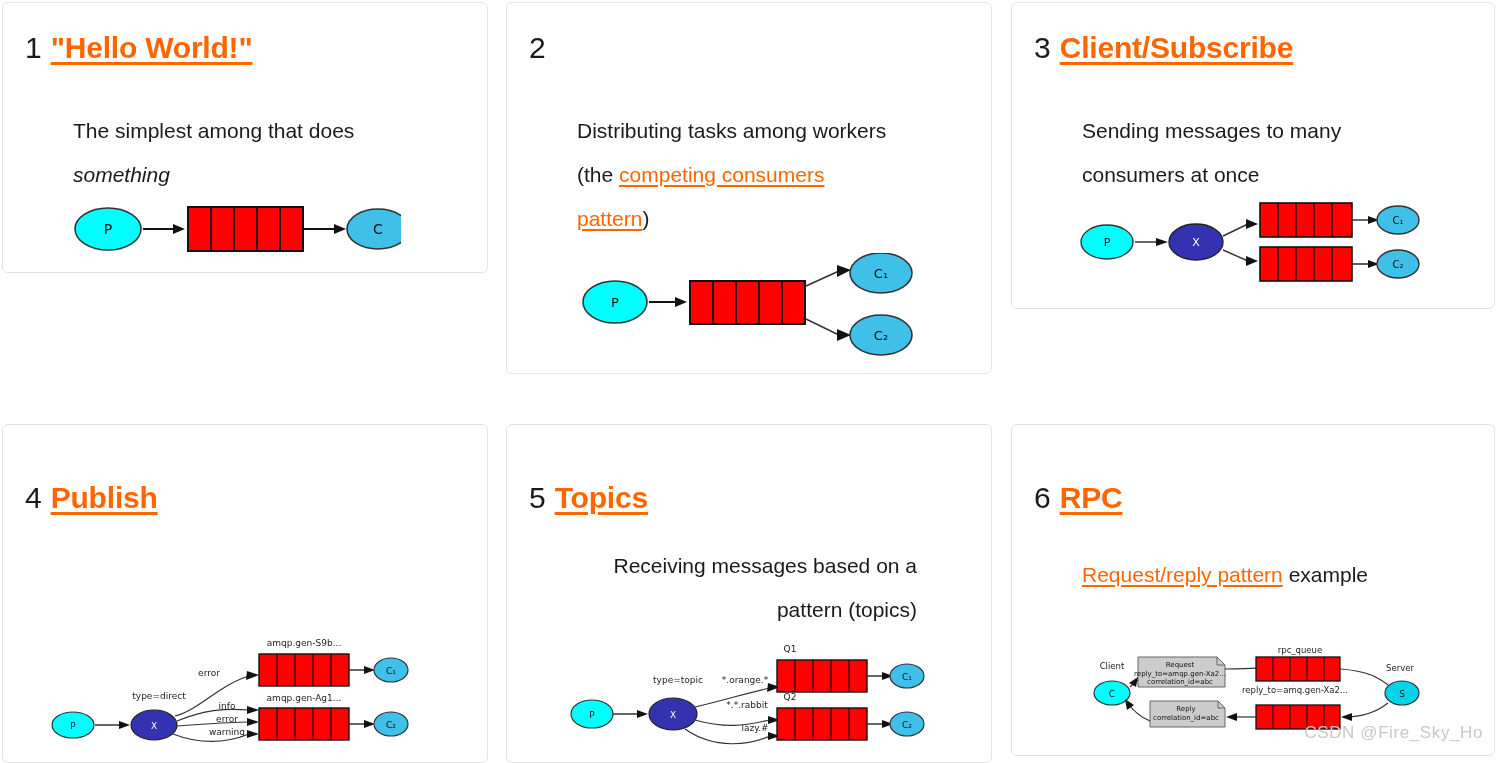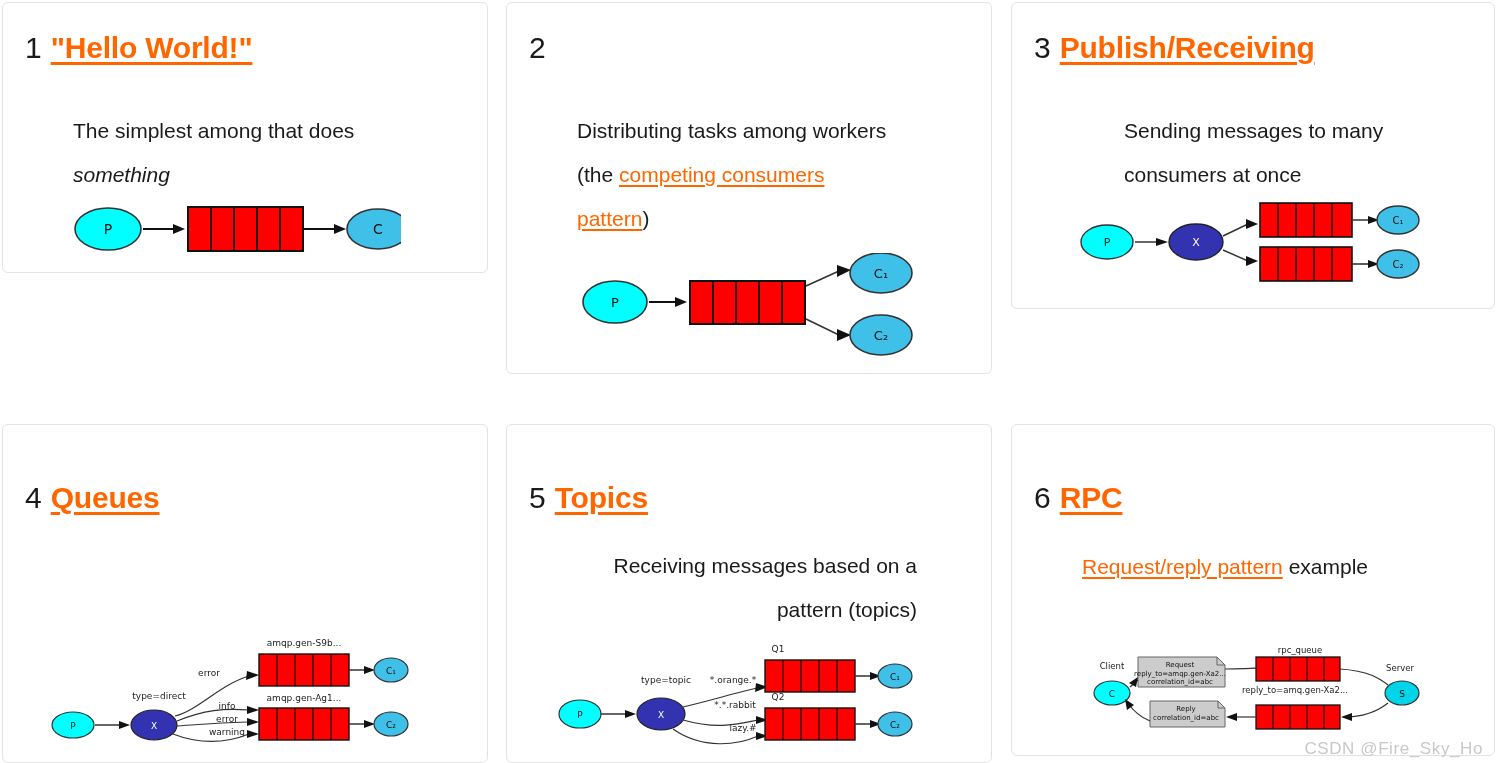--- a/index.html
+++ b/index.html
@@ -59,28 +59,28 @@
     color: #1a1a1a;
     max-width: 360px;
   }
   .desc .em { font-style: italic; }
   .desc .lnk {
     color: #ff6600;
     text-decoration: underline;
     text-decoration-thickness: 1.5px;
     text-underline-offset: 3px;
   }
-  .desc.full { max-width: 400px; margin-left: 42px; }
+  .desc.full { max-width: 400px; }
 
   .diagram { position: absolute; }
 
   .wm {
     position: absolute;
     right: 14px;
-    bottom: 4px;
+    bottom: 20px;
     font-size: 17px;
     color: #c8c8c8;
     letter-spacing: 0.6px;
     font-family: "Liberation Sans", sans-serif;
   }
 
   svg text { font-family: "DejaVu Sans", sans-serif; }
 </style>
 </head>
 <body>
@@ -149,21 +149,21 @@
           <text x="306" y="87" font-size="13" fill="#111" text-anchor="middle">C₂</text>
         </svg>
       </div>
     </div>
   </div>
 
   <div class="card" style="left:1011px; top:2px; width:484px; height:307px;">
     <div class="card-inner">
       <div class="head">
         <span class="num">3</span>
-        <span class="title">Publish/Receiving</span>
+        <span class="title">Client/Subscribe</span>
       </div>
       <div class="desc full" style="max-width:350px;">Sending messages to many consumers at once</div>
       <div class="diagram" style="left:68px; top:192px; width:340px; height:90px;">
         <svg width="340" height="90" viewBox="0 0 340 90">
           <ellipse cx="27" cy="47" rx="26" ry="17" fill="#00ffff" stroke="#333" stroke-width="1.4"></ellipse>
           <text x="27" y="51" font-size="11" fill="#111" text-anchor="middle">P</text>
           <line x1="55" y1="47" x2="78" y2="47" stroke="#333" stroke-width="1.6"></line>
           <polygon points="76,43 88,47 76,51" fill="#111"></polygon>
           <ellipse cx="116" cy="47" rx="27" ry="18" fill="#3333b2" stroke="#222" stroke-width="1.4"></ellipse>
           <text x="116" y="51" font-size="11" fill="#fff" text-anchor="middle">X</text>
@@ -195,21 +195,21 @@
           <text x="318" y="73" font-size="10" fill="#111" text-anchor="middle">C₂</text>
         </svg>
       </div>
     </div>
   </div>
 
   <div class="card" style="left:2px; top:424px; width:486px; height:339px;">
     <div class="card-inner">
       <div class="head" style="top:58px;">
         <span class="num">4</span>
-        <span class="title">Queues</span>
+        <span class="title">Publish</span>
       </div>
       <div class="diagram" style="left:46px; top:205px; width:360px; height:118px;">
         <svg width="360" height="118" viewBox="0 0 360 118">
           <text x="255" y="16" font-size="9" fill="#222" text-anchor="middle">amqp.gen-S9b...</text>
           <text x="255" y="71" font-size="9" fill="#222" text-anchor="middle">amqp.gen-Ag1...</text>
           <text x="110" y="69" font-size="9" fill="#222" text-anchor="middle">type=direct</text>
           <text x="160" y="46" font-size="9" fill="#222" text-anchor="middle">error</text>
           <text x="178" y="79" font-size="9" fill="#222" text-anchor="middle">info</text>
           <text x="178" y="92" font-size="9" fill="#222" text-anchor="middle">error</text>
           <text x="178" y="105" font-size="9" fill="#222" text-anchor="middle">warning</text>
@@ -258,21 +258,21 @@
     </div>
   </div>
 
   <div class="card" style="left:506px; top:424px; width:486px; height:339px;">
     <div class="card-inner">
       <div class="head" style="top:58px;">
         <span class="num">5</span>
         <span class="title">Topics</span>
       </div>
       <div class="desc" style="top:119px; max-width:340px;text-align:right;">Receiving messages based on a pattern (topics)</div>
-      <div class="diagram" style="left:46px; top:205px; width:360px; height:118px;">
+      <div class="diagram" style="left:58px; top:205px; width:360px; height:118px;">
         <svg width="360" height="118" viewBox="0 0 360 118">
           <text x="225" y="22" font-size="9" fill="#222" text-anchor="middle">Q1</text>
           <text x="225" y="70" font-size="9" fill="#222" text-anchor="middle">Q2</text>
           <text x="113" y="53" font-size="9" fill="#222" text-anchor="middle">type=topic</text>
           <text x="180" y="53" font-size="9" fill="#222" text-anchor="middle">*.orange.*</text>
           <text x="182" y="78" font-size="9" fill="#222" text-anchor="middle">*.*.rabbit</text>
           <text x="190" y="101" font-size="9" fill="#222" text-anchor="middle">lazy.#</text>
 
           <ellipse cx="27" cy="84" rx="21" ry="14" fill="#00ffff" stroke="#333" stroke-width="1.2"></ellipse>
           <text x="27" y="88" font-size="9" fill="#111" text-anchor="middle">P</text>
@@ -315,21 +315,21 @@
       </div>
     </div>
   </div>
 
   <div class="card" style="left:1011px; top:424px; width:484px; height:332px;">
     <div class="card-inner">
       <div class="head" style="top:58px;">
         <span class="num">6</span>
         <span class="title">RPC</span>
       </div>
-      <div class="desc" style="top:120px; max-width:330px;">
+      <div class="desc" style="top:128px; max-width:330px;">
         <span class="lnk">Request/reply pattern</span><span> example</span>
       </div>
       <div class="diagram" style="left:68px; top:200px; width:350px; height:112px;">
         <svg width="350" height="112" viewBox="0 0 350 112">
           <text x="32" y="44" font-size="8.5" fill="#222" text-anchor="middle">Client</text>
           <text x="320" y="46" font-size="8.5" fill="#222" text-anchor="middle">Server</text>
           <text x="220" y="28" font-size="8.5" fill="#222" text-anchor="middle">rpc_queue</text>
           <text x="215" y="68" font-size="8.5" fill="#222" text-anchor="middle">reply_to=amq.gen-Xa2...</text>
 
           <g>

